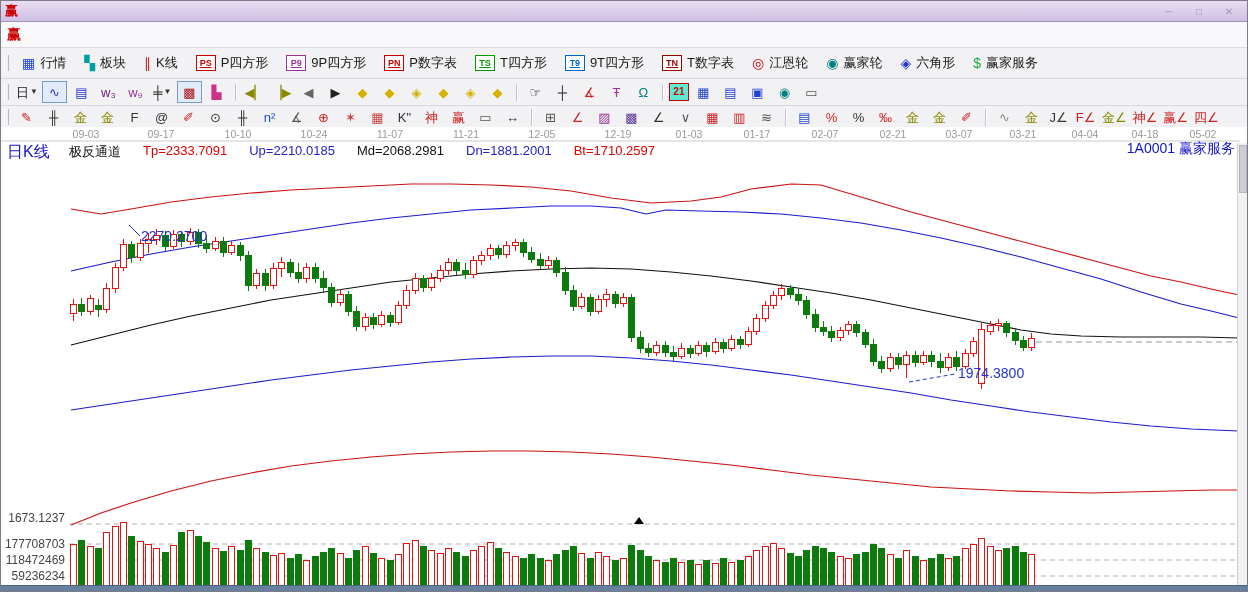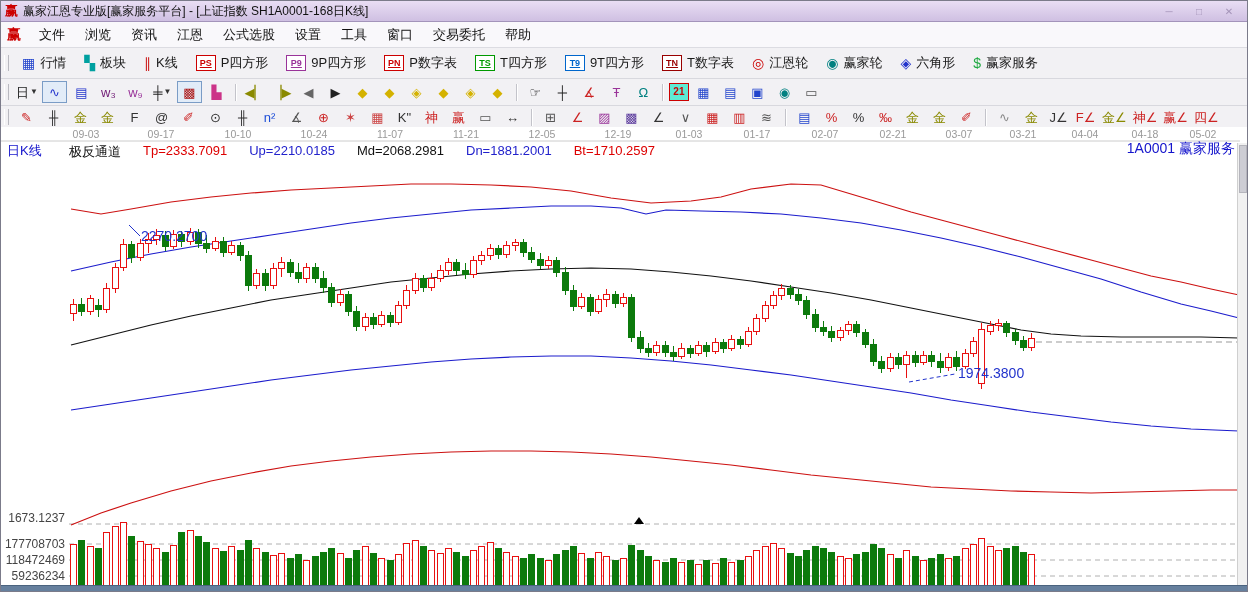--- a/index.html
+++ b/index.html
@@ -24,57 +24,44 @@
   .badge{width:18px;height:14px;border:1px solid;font-size:9px;font-weight:bold;display:flex;align-items:center;justify-content:center;background:#fff;text-decoration:underline;}
   .bigglyph{font-size:14px;line-height:1;}
   .ibox{min-width:21px;height:20px;display:flex;align-items:center;justify-content:center;font-size:13px;line-height:1;margin:0 1px;border:1px solid transparent;padding:0 1px;cursor:default;}
   .ibox.pressed{border:1px solid #7a9cc6;background:#e2ecf8;}
   .ibox .drop{font-size:8px;color:#333;margin-left:1px;}
   .ibox.cal{border:1px solid #c00;color:#c00;font-size:10px;font-weight:bold;height:16px;min-width:16px;background:#5eead4;}
   .sep{width:1px;height:17px;background:#c3c3ca;box-shadow:1px 0 0 #fff;margin:0 5px;}
   
   #chart-area{position:absolute;top:126px;left:0;right:0;bottom:0;background:#fff;}
   #chart-svg{position:absolute;left:0;top:0;}
-  .kline-lbl{position:absolute;left:6px;top:15px;color:#1414cc;font-size:13px;}
+  .kline-lbl{position:absolute;left:6px;top:15px;color:#1414cc;font-size:16px;}
   .ind-row{position:absolute;left:68px;top:16px;font-size:13px;display:flex;gap:22px;white-space:nowrap;}
   .c-red{color:#dd0000;}.c-blue{color:#2222cc;}.c-black{color:#111;}
   .symbol-lbl{position:absolute;right:12px;top:13px;color:#1414cc;font-size:14px;}
   #scrollbar{position:absolute;right:0;top:16px;width:9px;bottom:5px;background:#f1f1f1;border-left:1px solid #cfcfcf;}
   #scrollbar .thumb{position:absolute;top:2px;left:1px;width:6px;height:46px;background:#cdcdd4;border:1px solid #b5b5bc;}
   #bottom-strip{position:absolute;left:0;right:0;bottom:0;height:5px;background:#66809e;border-top:1px solid #4a637f;}
 </style>
 </head>
 <body>
 
 <div id="app">
 
   <div class="titlebar">
     <span class="logo">赢</span>
-    <span class="ttl">赢家江恩专业版[赢家服务平台] - [上证指数  SH1A0001-168日K线]</span>
     <span class="win-controls">
       <span>─</span>
       <span>□</span>
       <span>✕</span>
     </span>
   </div>
 
   <div class="menubar">
     <span class="logo">赢</span>
-    <nav id="menu-items" style="display:flex;">
-        <span class="menu-item">文件</span>
-        <span class="menu-item">浏览</span>
-        <span class="menu-item">资讯</span>
-        <span class="menu-item">江恩</span>
-        <span class="menu-item">公式选股</span>
-        <span class="menu-item">设置</span>
-        <span class="menu-item">工具</span>
-        <span class="menu-item">窗口</span>
-        <span class="menu-item">交易委托</span>
-        <span class="menu-item">帮助</span>
-      </nav>
   </div>
 
   <div class="toolbar" id="toolbar-main">
       <span class="groove"></span>
       <span class="tb-item">
         <span class="bigglyph" style="color: rgb(34, 68, 204);">▦</span>
         <span>行情</span>
       </span>
       <span class="tb-item">
         <span class="bigglyph" style="color: rgb(0, 160, 160);">▚</span>

